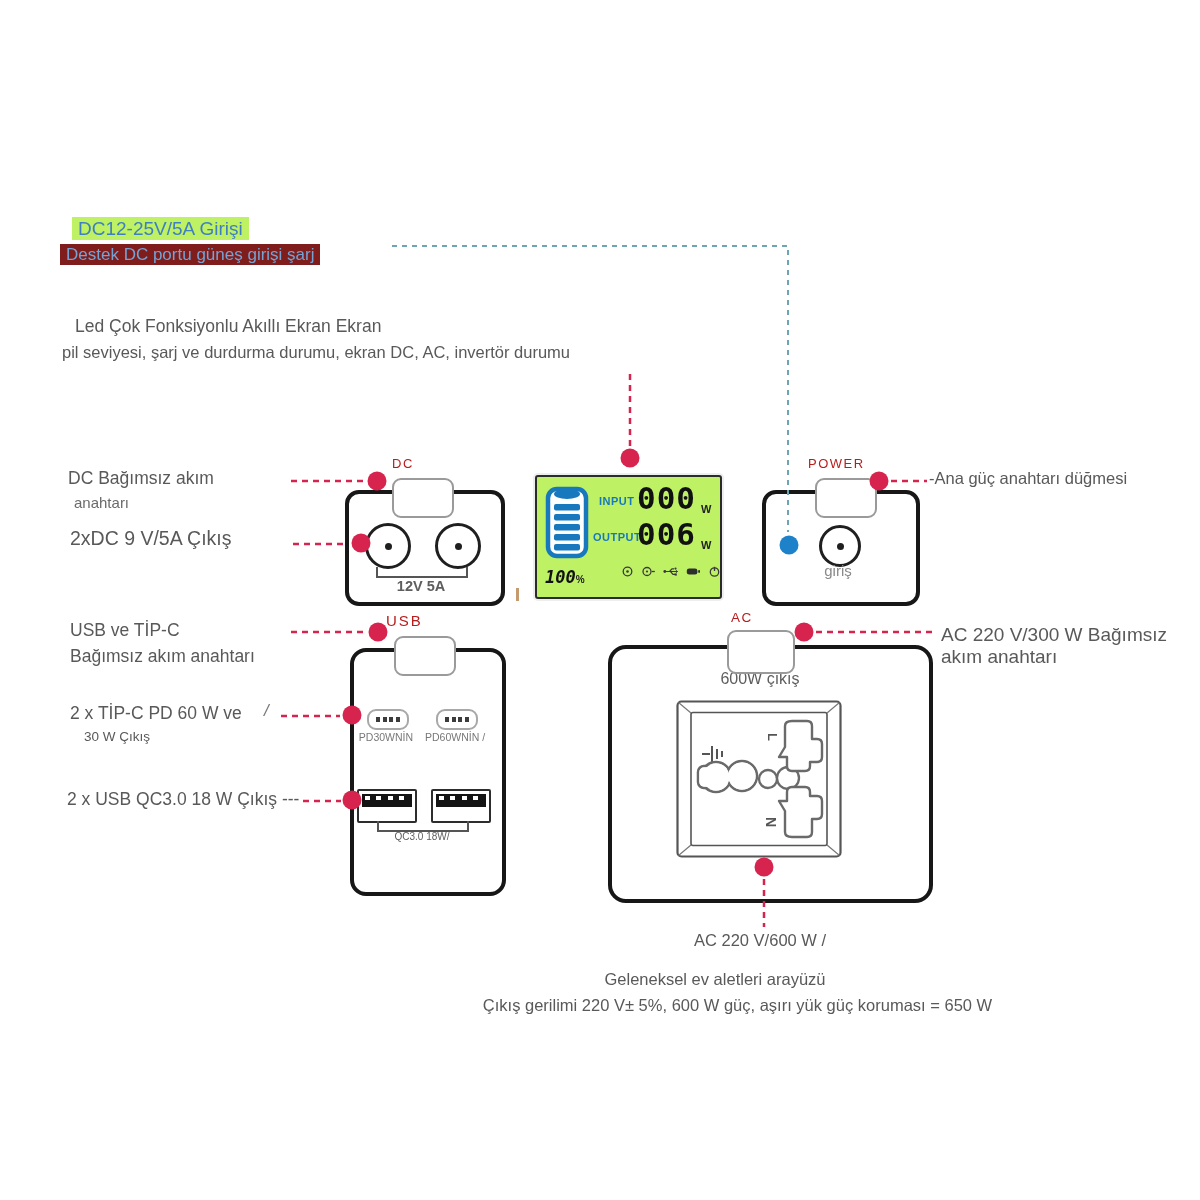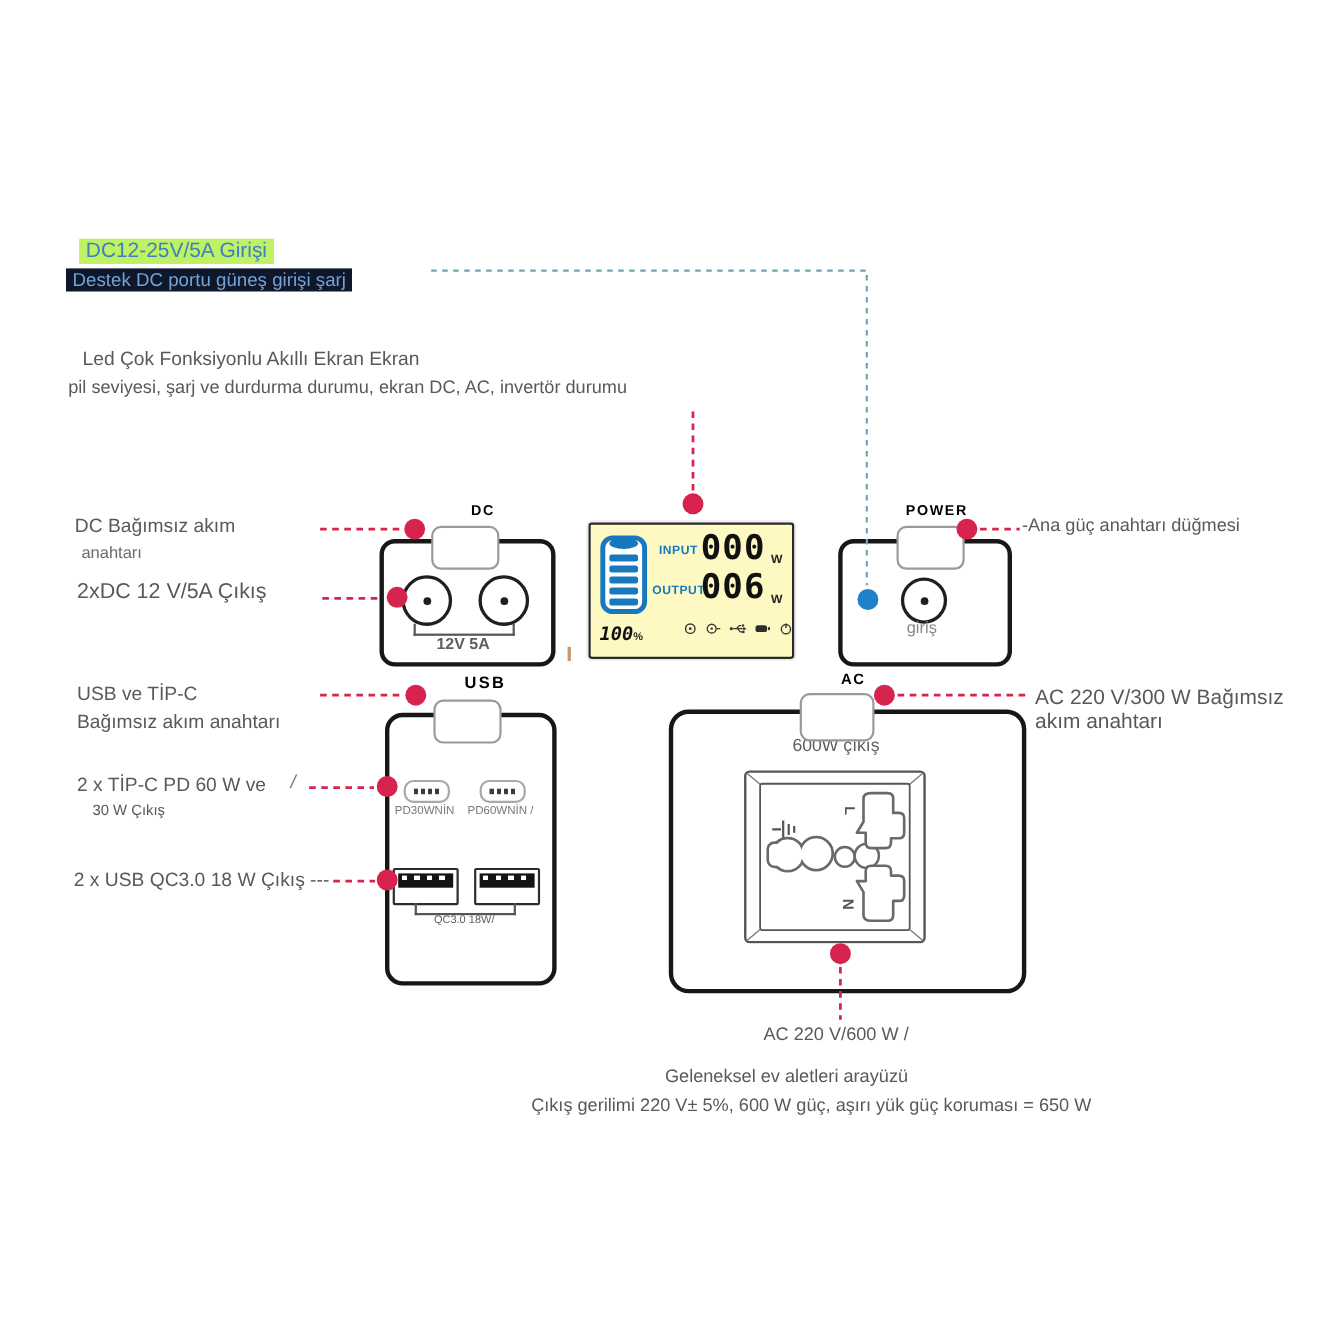--- a/index.html
+++ b/index.html
@@ -1,30 +1,30 @@
 <!DOCTYPE html>
 <html><head>
 <meta charset="utf-8">
 <style>
   html,body{margin:0;padding:0;background:#fff;}
   #stage{position:relative;width:1200px;height:1200px;background:#fff;overflow:hidden;
          font-family:"Liberation Sans", sans-serif;color:#555;}
   .abs{position:absolute;}
   .lbl{color:#595959;}
   .blue-title{color:#3f7fc1;background:#bef264;padding:1px 6px;}
-  .blue-sub{color:#74a3d4;background:#0f172a;padding:1px 6px;}
+  .blue-sub{color:#74a3d4;background:#7f1d1d;padding:1px 6px;}
   
   .module{position:absolute;background:#fff;border:4px solid #171717;}
   .mod-btn{position:absolute;background:#fff;border:2px solid #9a9a9a;border-radius:9px;z-index:4;}
-  .btn-cap{position:absolute;text-align:right;color:#000000;font-weight:bold;letter-spacing:1.5px;}
+  .btn-cap{position:absolute;text-align:left;color:#b91c1c;font-weight:normal;letter-spacing:1.5px;}
   .port-circle{position:absolute;width:40px;height:40px;border:3px solid #1f1f1f;border-radius:50%;background:#fff;}
   .port-dot{position:absolute;left:50%;top:50%;width:7px;height:7px;margin:-3.5px 0 0 -3.5px;border-radius:50%;background:#1f1f1f;}
   .bracket{position:absolute;border-left:2px solid #555;border-right:2px solid #555;border-bottom:2px solid #555;height:9px;}
   
-  .lcd{position:absolute;left:535px;top:475px;width:183px;height:120px;border:2.5px solid #2b2b2b;border-radius:3px;background:#fef9c3;box-shadow:0 0 0 2px #eee;}
+  .lcd{position:absolute;left:535px;top:475px;width:183px;height:120px;border:2.5px solid #2b2b2b;border-radius:3px;background:#bef264;box-shadow:0 0 0 2px #eee;}
   .seg{font-family:"DejaVu Sans Mono", monospace;font-weight:bold;color:#111;}
   .lcd-label{color:#1878be;font-weight:bold;font-size:11px;letter-spacing:.5px;}
   .lcd-w{font-size:11px;font-weight:bold;color:#222;}
   .lcd-icons{position:absolute;left:84px;top:88px;display:flex;gap:7px;align-items:center;}
   
   .typec{position:absolute;width:38px;height:17px;border:2px solid #a8a8a8;border-radius:9px;background:#fff;}
   .typec-pins{position:absolute;left:50%;top:50%;width:24px;height:5px;margin:-2.5px 0 0 -12px;
               background:repeating-linear-gradient(90deg,#3c3c3c 0 4px,transparent 4px 6.5px);}
   .usba{position:absolute;width:56px;height:30px;border:2.5px solid #2d2d2d;border-radius:2px;background:#fff;}
   .usba-bar{position:absolute;left:3px;right:3px;top:3px;height:13px;background:#141414;}
@@ -40,21 +40,21 @@
 <div id="stage">
 
   <div class="abs" style="left:72px;top:218px;font-size:19px;"><span class="blue-title">DC12-25V/5A Girişi</span></div>
   <div class="abs" style="left:60px;top:245px;font-size:17px;"><span class="blue-sub">Destek DC portu güneş girişi şarj</span></div>
 
   <div class="abs lbl" style="left:75px;top:316px;font-size:17.5px;">Led Çok Fonksiyonlu Akıllı Ekran Ekran</div>
   <div class="abs lbl" style="left:62px;top:343px;font-size:16.5px;">pil seviyesi, şarj ve durdurma durumu, ekran DC, AC, invertör durumu</div>
 
   <div class="abs lbl" style="left:68px;top:468px;font-size:17.5px;">DC Bağımsız akım</div>
   <div class="abs" style="left:74px;top:494px;font-size:15px;color:#6b6b6b;">anahtarı</div>
-  <div class="abs lbl" style="left:70px;top:527px;font-size:19.5px;">2xDC 12 V/5A Çıkış</div>
+  <div class="abs lbl" style="left:70px;top:527px;font-size:19.5px;">2xDC 9 V/5A Çıkış</div>
 
   <div class="abs lbl" style="left:70px;top:620px;font-size:17.5px;">USB ve TİP-C</div>
   <div class="abs lbl" style="left:70px;top:646px;font-size:17.5px;">Bağımsız akım anahtarı</div>
 
   <div class="abs lbl" style="left:70px;top:703px;font-size:17.5px;">2 x TİP-C PD 60 W ve</div>
   <div class="abs" style="left:264px;top:701px;font-size:17px;font-style:italic;color:#777;">/</div>
   <div class="abs lbl" style="left:70px;top:729px;font-size:13.5px;margin-left:14px;">30 W Çıkış</div>
 
   <div class="abs lbl" style="left:67px;top:789px;font-size:17.5px;">2 x USB QC3.0 18 W Çıkış ---</div>
 

